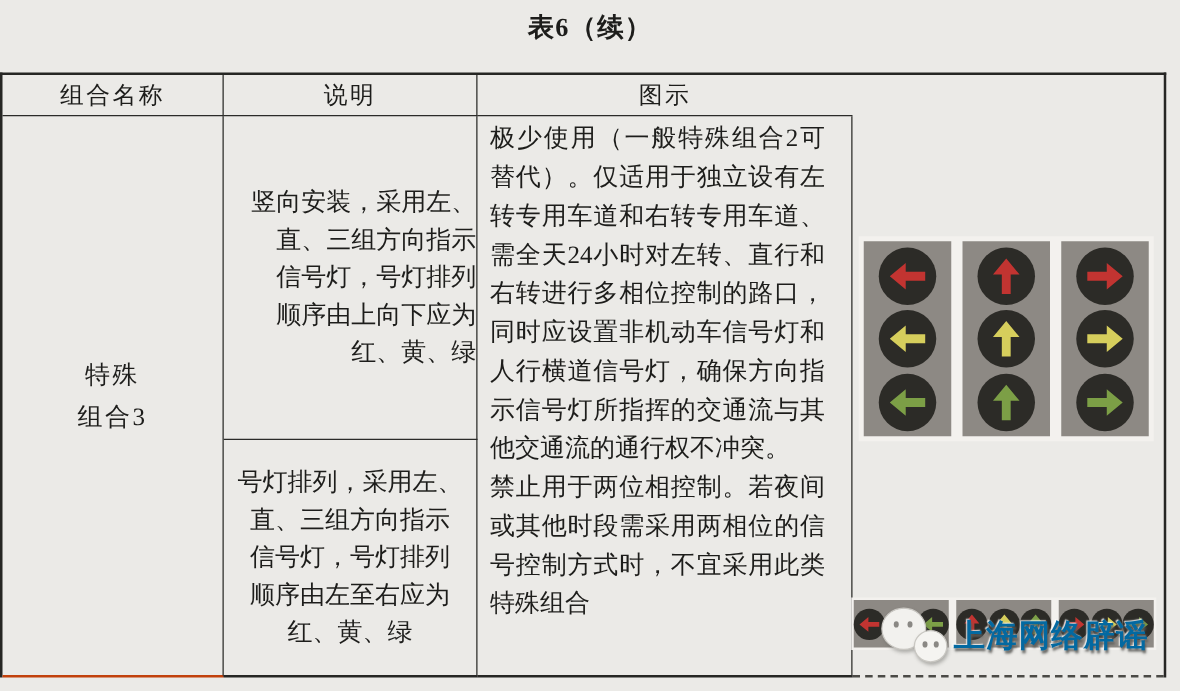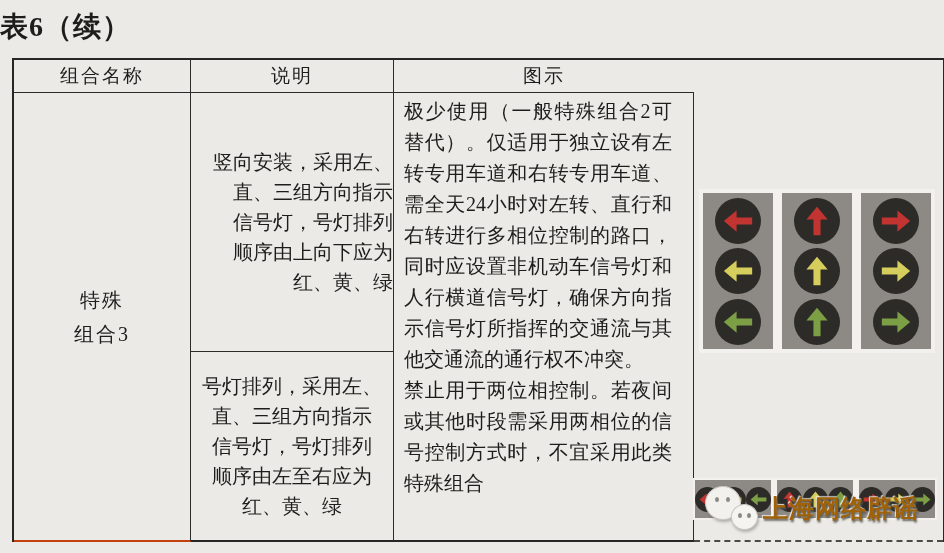--- a/index.html
+++ b/index.html
@@ -5,25 +5,25 @@
   html,body{margin:0;padding:0;}
   body{background:#d9d8d5;}
   .page{
     position:relative; width:944px; height:553px;
     background:#ebeae7; overflow:hidden;
     font-family:"Liberation Serif","DejaVu Serif",serif;
     color:#1d1d1b;
   }
   .title{
     position:absolute; top:8px; left:0; width:944px;
-    font-size:28px; font-weight:bold;
+    text-align:center; font-size:21px; font-weight:bold;
     letter-spacing:1px;
   }
   .table{
-    position:absolute; left:12px; top:58px; width:929px;
+    position:absolute; left:0; top:58px; width:929px;
     display:grid;
     grid-template-columns:177px 203px 300px 249px;
     grid-template-rows:33px 259px 190px;
     border:2px solid #262624; border-bottom:none;
   }
   .cell{ box-sizing:border-box; border-right:1.5px solid #2b2b29; }
   .hcell{
     border-bottom:1.5px solid #2b2b29;
     display:flex; align-items:center; justify-content:center;
     font-size:19px; letter-spacing:2px;
@@ -77,21 +77,21 @@
     position:absolute; background:#f2f1ee; border:1px solid #c9c7c2;
     border-radius:50%; box-shadow:1px 2px 3px rgba(100,100,95,.45);
   }
   .bubble.big{ width:34px; height:32px; left:2px; top:6px; }
   .bubble.small{ width:25px; height:24px; left:28px; top:24px; background:#f5f4f1; }
   .eye{ position:absolute; width:4px; height:5px; background:#8a8884; border-radius:50%; }
   .big .eye.l{ left:9px; top:10px; } .big .eye.r{ left:20px; top:10px; }
   .small .eye.l{ left:6px; top:8px; } .small .eye.r{ left:15px; top:8px; }
   .wm-text{
     font-size:25px; font-weight:bold; white-space:nowrap; letter-spacing:1px;
-    color:#a16207;
+    color:#0369a1;
     text-shadow:1px 2px 2px rgba(92,92,88,.95), -1px -1px 1px rgba(255,255,255,.85);
     font-family:"Liberation Sans","DejaVu Sans",sans-serif;
   }
   .para{ margin:0; }
 </style>
 </head>
 <body>
 
 <div class="page">
 

